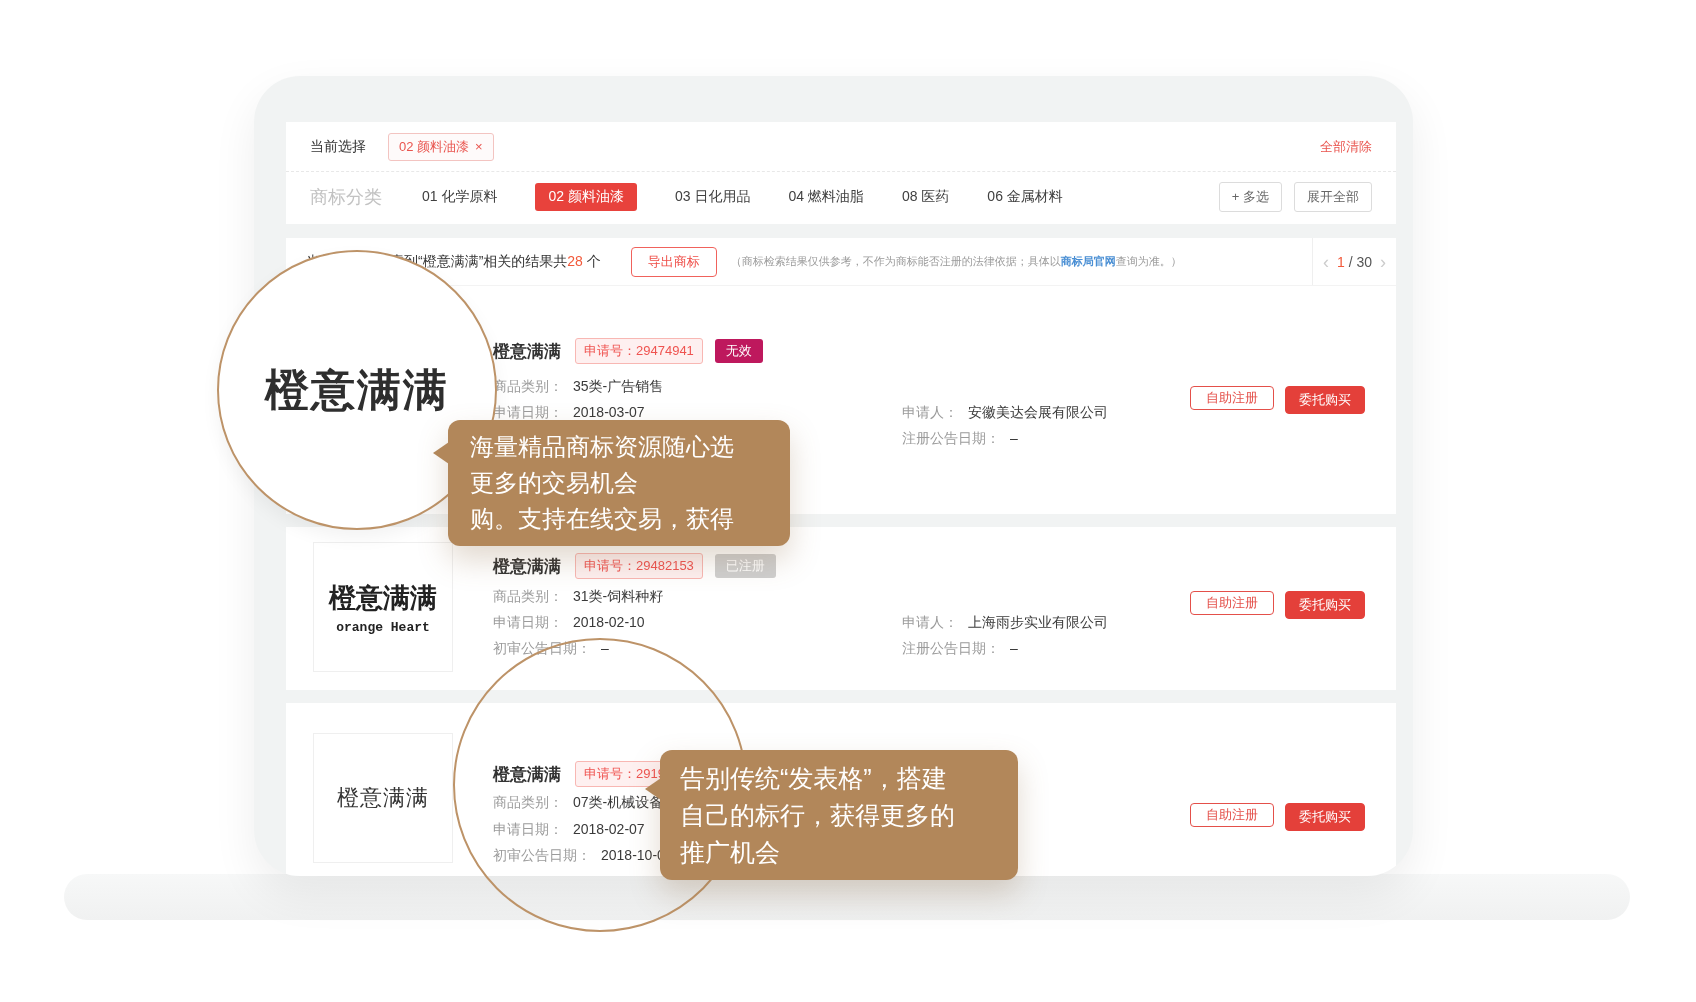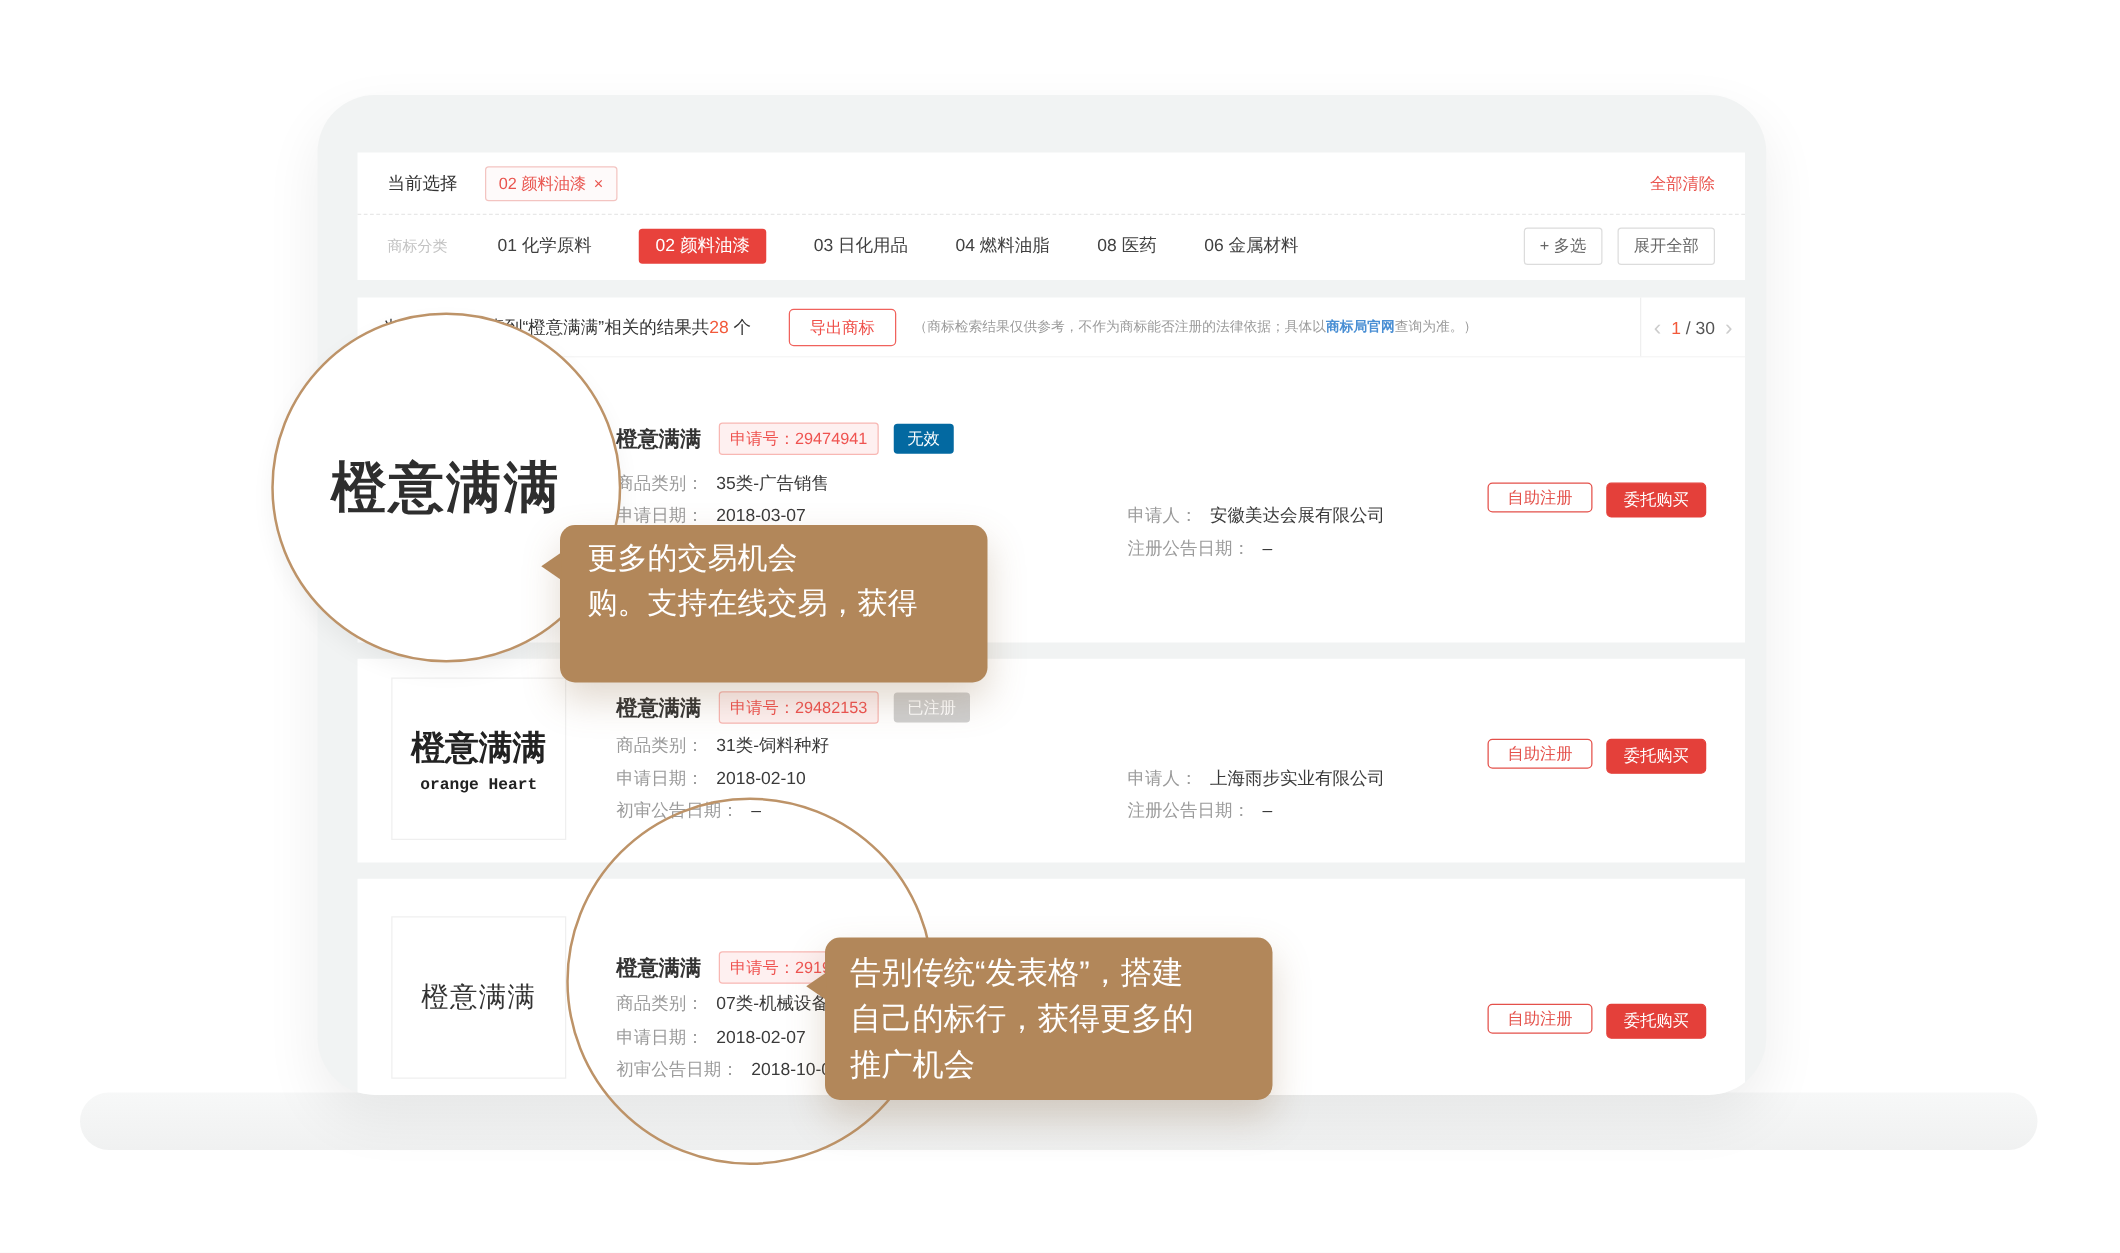--- a/index.html
+++ b/index.html
@@ -29,21 +29,21 @@
   .row-a{ height:50px; display:flex; align-items:center; padding:0 24px;
           border-bottom:1px dashed #e8e8e8; }
   .sel-label{ font-size:14px; color:#333; font-weight:500; }
   .sel-tag{ margin-left:22px; font-size:13px; color:#e9544e; background:#fefafa;
             border:1px solid #f3c4c1; border-radius:3px; padding:4px 10px; cursor:pointer; }
   .sel-tag .x{ margin-left:6px; }
   .flex-sp{ flex:1; }
   .clear-all{ font-size:13px; color:#e9544e; cursor:pointer; }
 
   .row-b{ height:50px; display:flex; align-items:center; padding:0 24px; }
-  .cat-label{ font-size:12px; color:#c2c2c2; margin-right:40px; }
+  .cat-label{ font-size:18px; color:#c2c2c2; margin-right:40px; }
   .tabs{ display:flex; align-items:center; gap:38px; }
   .tab{ font-size:14px; color:#404040; cursor:pointer; white-space:nowrap; }
   .tab.active{ background:#e8423c; color:#fff; padding:5px 13px; border-radius:3px; }
   .mini-btn{ font-size:13px; color:#666; border:1px solid #dcdcdc; background:#fff;
              border-radius:3px; padding:5px 12px; cursor:pointer; }
   .mini-btn + .mini-btn{ margin-left:12px; }
 
   
   .panel-rhead{ top:162px; height:48px; display:flex; align-items:center;
                 padding:0 20px; border-bottom:1px solid #f3f3f3; }
@@ -79,21 +79,21 @@
   .mark-sub{ font-family:"Liberation Mono","DejaVu Sans Mono",monospace; font-size:13px;
              font-weight:bold; color:#222; margin-top:4px; }
 
   .title-line{ position:absolute; left:207px; top:var(--t-title); display:flex;
                align-items:center; }
   .tm-name{ font-size:17px; font-weight:bold; color:#333; }
   .appno{ margin-left:14px; font-size:13px; color:#ef5350; background:#fef0f0;
           border:1px solid #f8b7b3; border-radius:3px; padding:3px 8px; white-space:nowrap; }
   .status{ margin-left:12px; font-size:13px; color:#fff; border-radius:3px;
            padding:3px 11px; white-space:nowrap; }
-  .st-invalid{ background:#0369a1; }
+  .st-invalid{ background:#be185d; }
   .st-registered{ background:#cfcfcf; }
 
   .dline{ position:absolute; left:207px; font-size:14px; white-space:nowrap; }
   .dline .lb{ color:#9b9b9b; margin-right:10px; }
   .dline .vl{ color:#3a3a3a; }
   .l2{ top:var(--t-l2); } .l3{ top:var(--t-l3); } .l4{ top:var(--t-l4); }
   .col2{ position:absolute; left:409px; top:0; white-space:nowrap; }
   .col2 .lb{ color:#9b9b9b; margin-right:10px; } .col2 .vl{ color:#3a3a3a; }
 
   .btn-self{ position:absolute; left:904px; top:var(--t-btn); width:84px; height:24px;
@@ -239,20 +239,21 @@
 
   </div>
 
   <div class="circle circle-1">
     <span class="big-mark">橙意满满</span>
   </div>
   <div class="circle circle-2"></div>
 
   <div class="callout callout-1">
     <span class="arrow"></span>
+    <div class="tline">海量精品商标资源随心选</div>
     <div class="tline">更多的交易机会</div>
     <div class="tline">购。支持在线交易，获得</div>
   </div>
   <div class="callout callout-2">
     <span class="arrow"></span>
     <div class="tline">告别传统“发表格”，搭建</div>
     <div class="tline">自己的标行，获得更多的</div>
     <div class="tline">推广机会</div>
   </div>
 </div>

